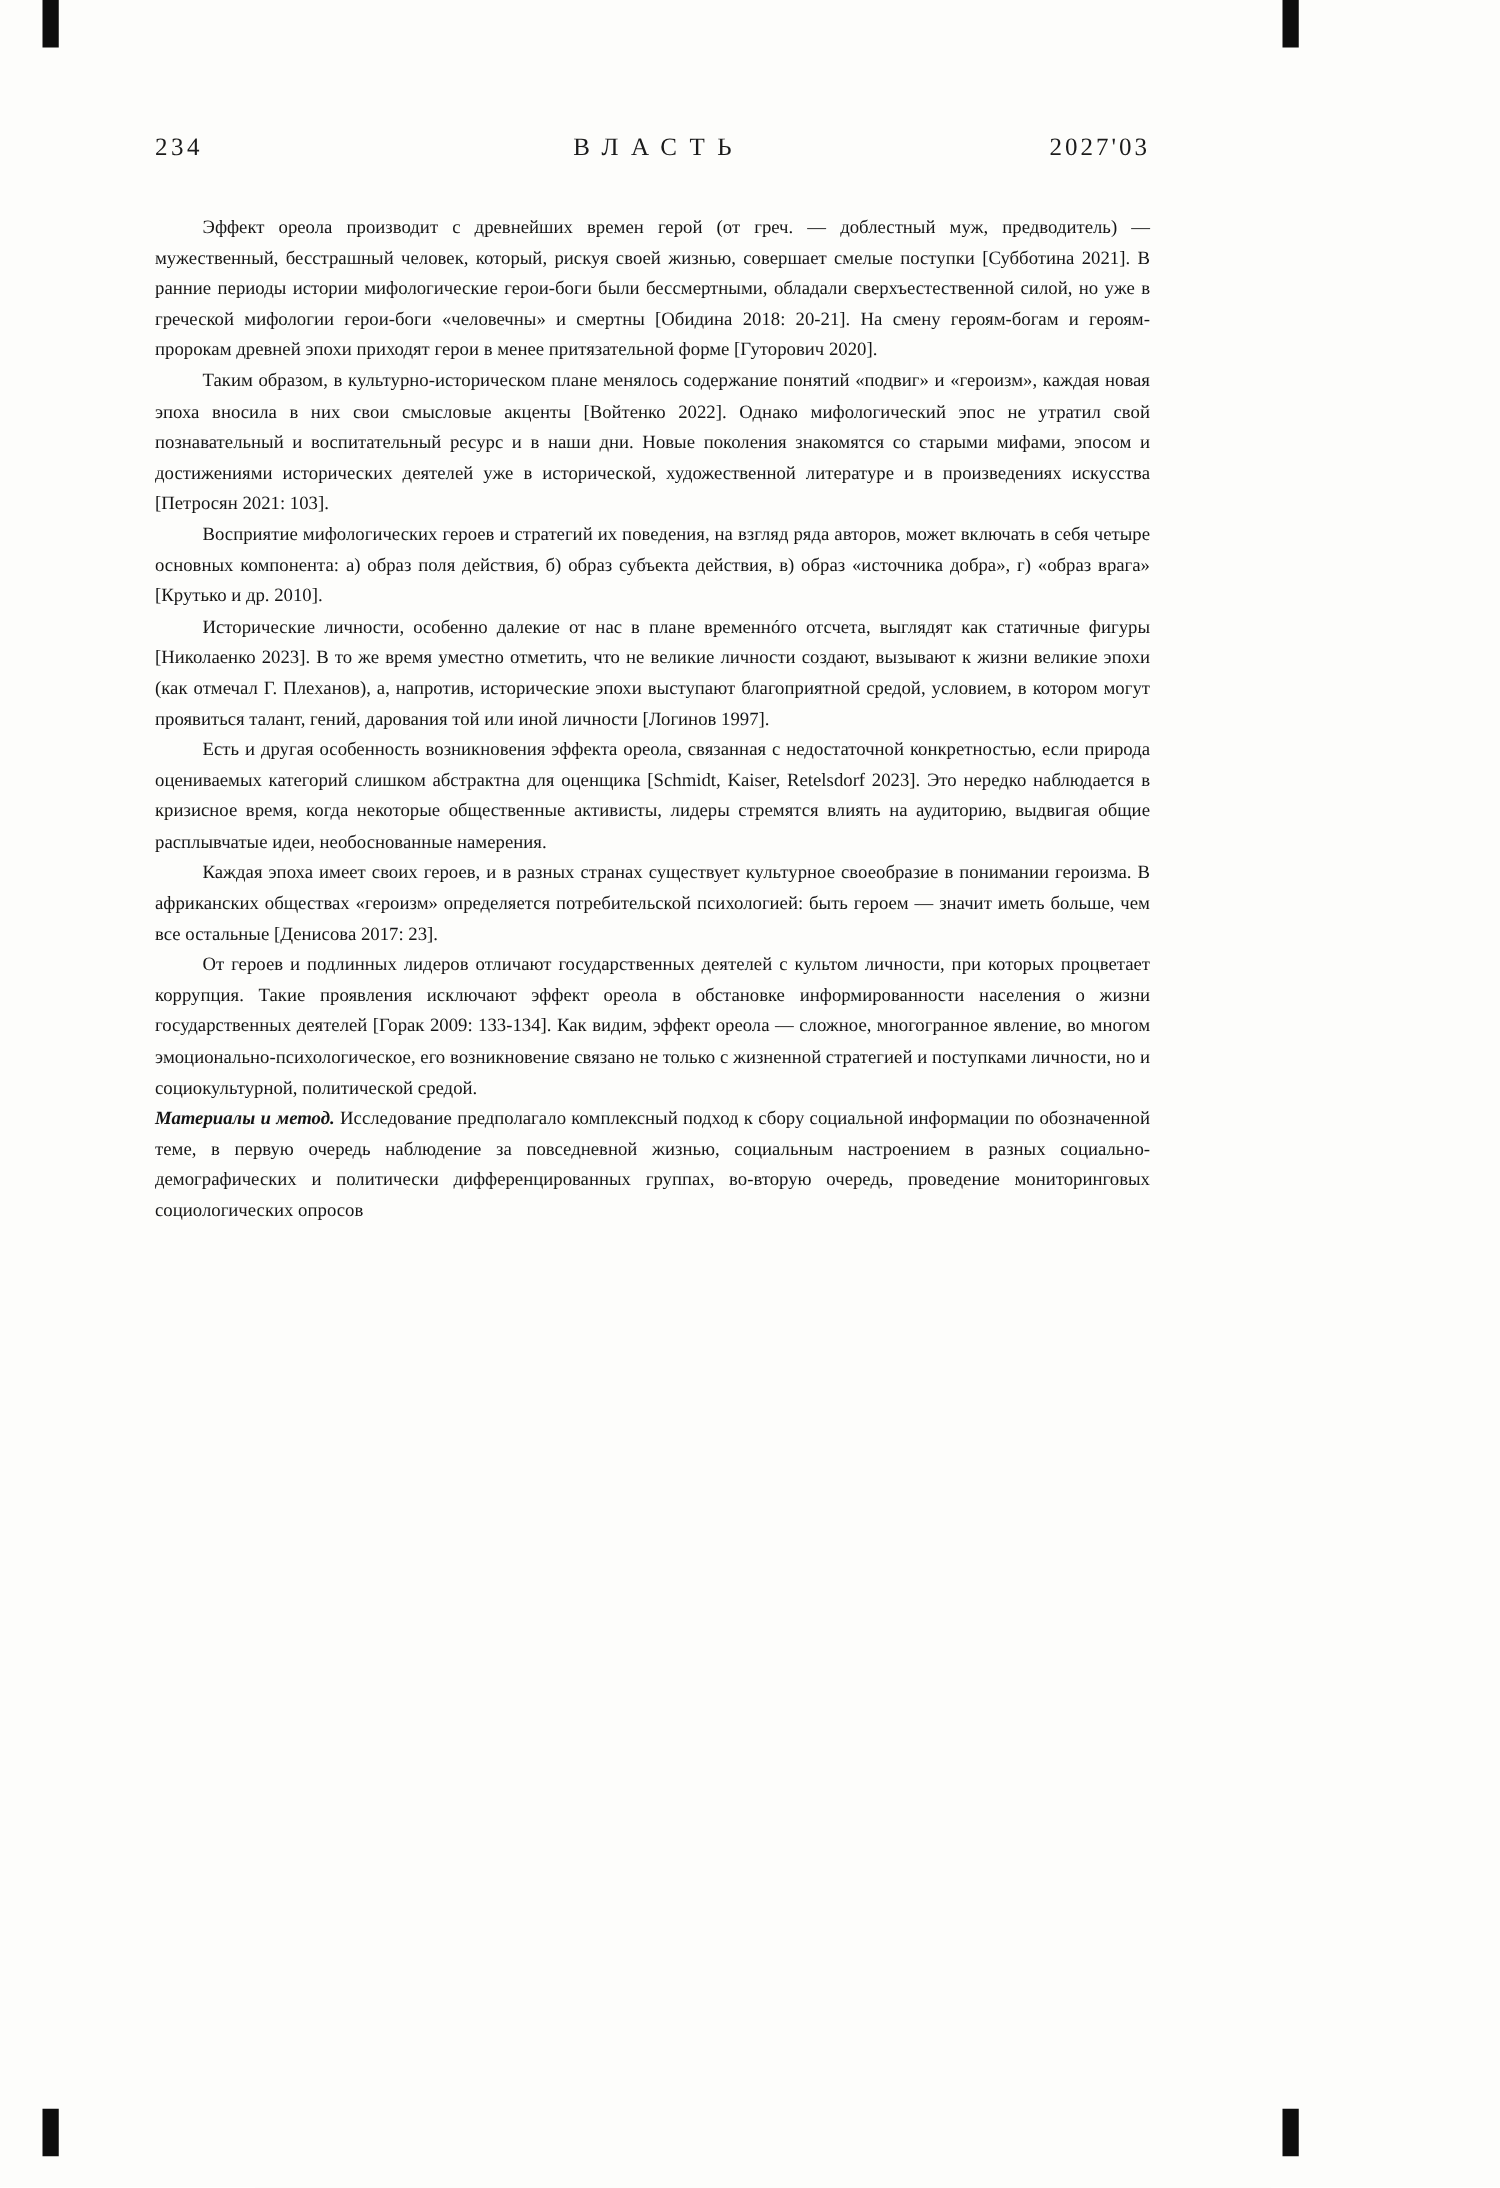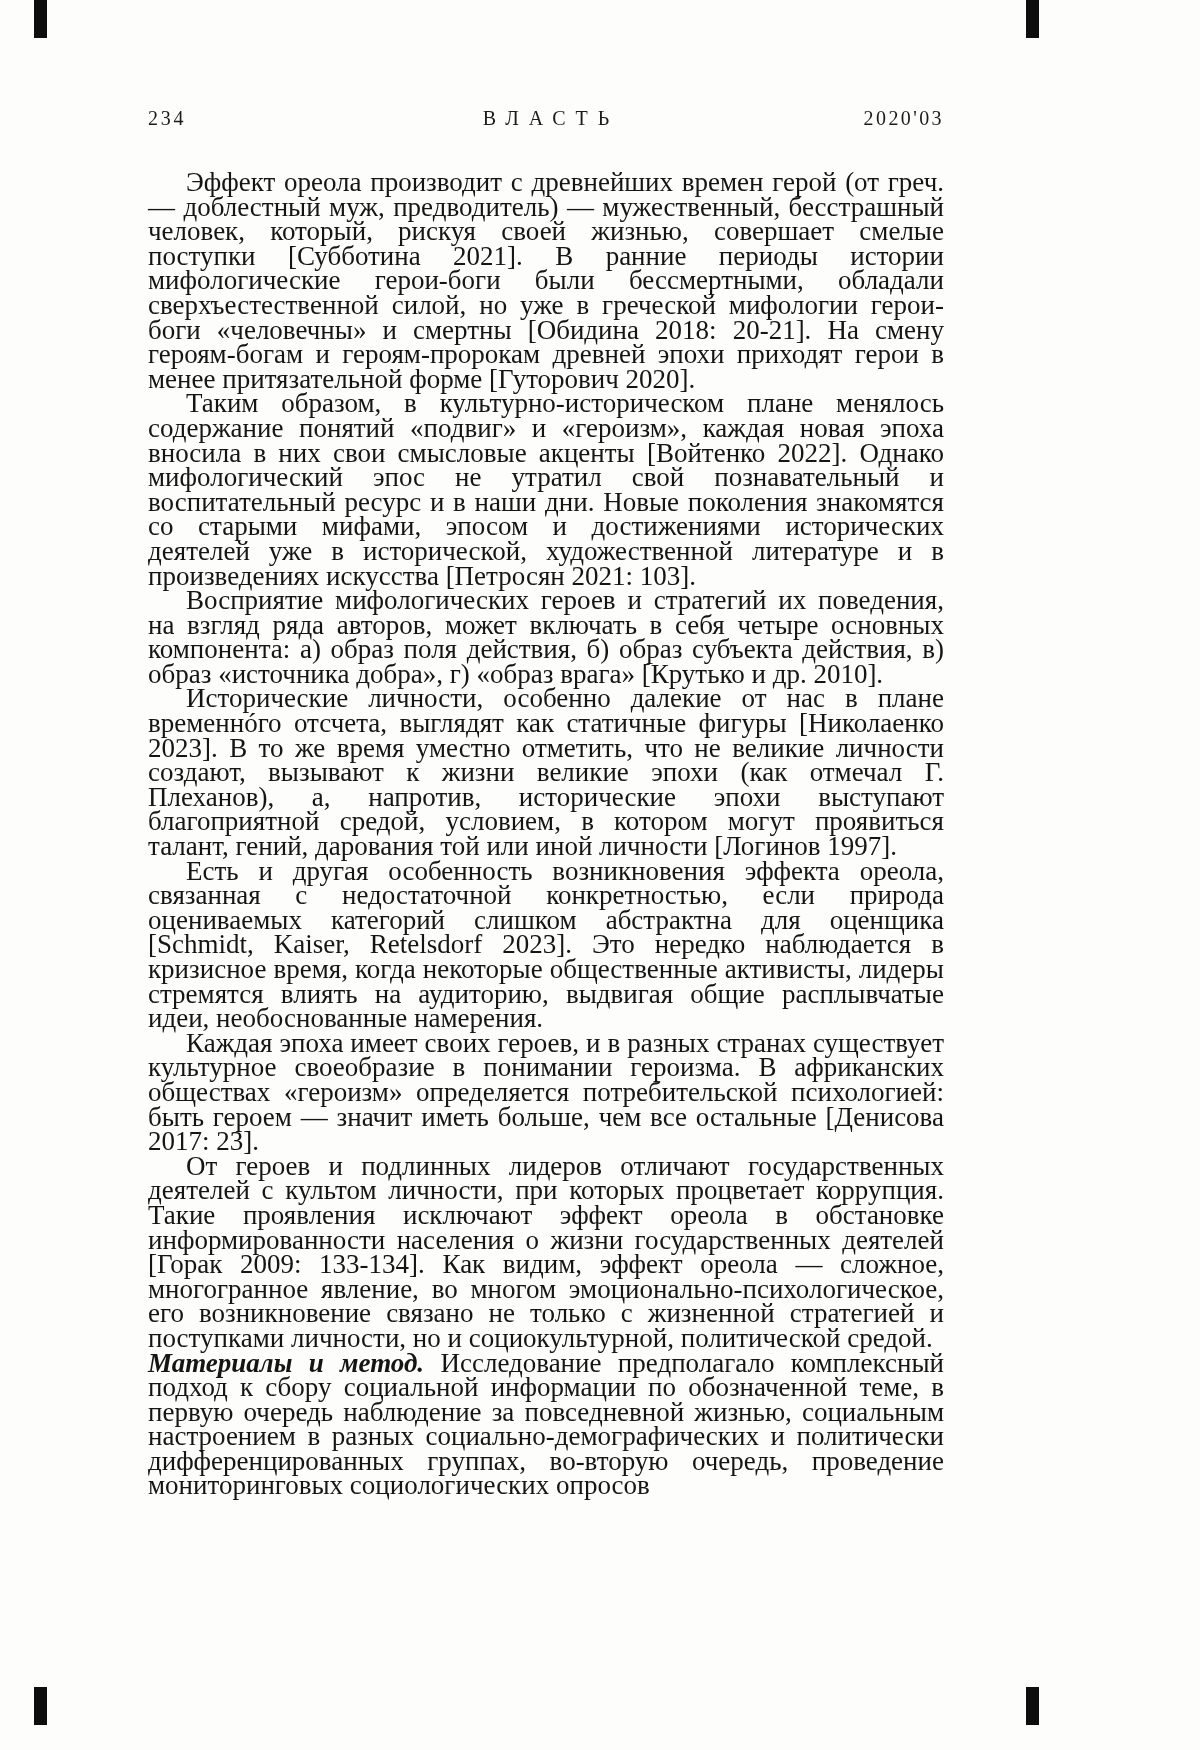--- a/index.html
+++ b/index.html
@@ -20,21 +20,21 @@
     position: absolute;
     background: #0d0d0d;
   }
   .crop-tl { left: 34px;  top: 0;       width: 13px; height: 38px; }
   .crop-tr { left: 1026px; top: 0;      width: 13px; height: 38px; }
   .crop-bl { left: 34px;  top: 1687px;  width: 13px; height: 38px; }
   .crop-br { left: 1026px; top: 1687px; width: 13px; height: 38px; }
 
   .content {
     position: absolute;
-    left: 148px;
+    left: 124px;
     top: 106px;
     width: 796px;
   }
   .running-header {
     display: grid;
     grid-template-columns: 1fr auto 1fr;
     align-items: baseline;
     font-size: 20px;
     line-height: 24px;
     margin-bottom: 40px;
@@ -48,21 +48,21 @@
     justify-self: center;
     letter-spacing: 0.5em;
     margin-right: -0.5em; 
   }
   .running-header .issue {
     justify-self: end;
     letter-spacing: 0.12em;
   }
 
   .article-body {
-    font-size: 27px;
+    font-size: 15px;
     line-height: 24.6px;
     text-align: justify;
     hyphens: auto;
     -webkit-hyphens: auto;
   }
   .article-body p.para {
     margin: 0;
     text-indent: 38px;
   }
   .article-body p.para.no-indent {
@@ -81,21 +81,21 @@
   <div class="crop-mark crop-tl"></div>
   <div class="crop-mark crop-tr"></div>
   <div class="crop-mark crop-bl"></div>
   <div class="crop-mark crop-br"></div>
 
   <div class="content">
 
     <header class="running-header">
       <span class="page-number">234</span>
       <span class="journal-title">ВЛАСТЬ</span>
-      <span class="issue">2020'03</span>
+      <span class="issue">2027'03</span>
     </header>
 
     <main class="article-body">
 
     <p class="para">Эффект ореола производит с древнейших времен герой (от греч. — доблестный муж, предводитель) — мужественный, бесстрашный человек, который, рискуя своей жизнью, совершает смелые поступки [Субботина 2021]. В ранние периоды истории мифологические герои-боги были бессмертными, обладали сверхъестественной силой, но уже в греческой мифологии герои-боги «человечны» и смертны [Обидина 2018: 20-21]. На смену героям-богам и героям-пророкам древней эпохи приходят герои в менее притязательной форме [Гуторович 2020].</p>
         <p class="para">Таким образом, в культурно-историческом плане менялось содержание понятий «подвиг» и «героизм», каждая новая эпоха вносила в них свои смысловые акценты [Войтенко 2022]. Однако мифологический эпос не утратил свой познавательный и воспитательный ресурс и в наши дни. Новые поколения знакомятся со старыми мифами, эпосом и достижениями исторических деятелей уже в исторической, художественной литературе и в произведениях искусства [Петросян 2021: 103].</p>
         <p class="para">Восприятие мифологических героев и стратегий их поведения, на взгляд ряда авторов, может включать в себя четыре основных компонента: а) образ поля действия, б) образ субъекта действия, в) образ «источника добра», г) «образ врага» [Крутько и др. 2010].</p>
         <p class="para">Исторические личности, особенно далекие от нас в плане временнóго отсчета, выглядят как статичные фигуры [Николаенко 2023]. В то же время уместно отметить, что не великие личности создают, вызывают к жизни великие эпохи (как отмечал Г. Плеханов), а, напротив, исторические эпохи выступают благоприятной средой, условием, в котором могут проявиться талант, гений, дарования той или иной личности [Логинов 1997].</p>
         <p class="para">Есть и другая особенность возникновения эффекта ореола, связанная с недостаточной конкретностью, если природа оцениваемых категорий слишком абстрактна для оценщика [Schmidt, Kaiser, Retelsdorf 2023]. Это нередко наблюдается в кризисное время, когда некоторые общественные активисты, лидеры стремятся влиять на аудиторию, выдвигая общие расплывчатые идеи, необоснованные намерения.</p>
         <p class="para">Каждая эпоха имеет своих героев, и в разных странах существует культурное своеобразие в понимании героизма. В африканских обществах «героизм» определяется потребительской психологией: быть героем — значит иметь больше, чем все остальные [Денисова 2017: 23].</p>

